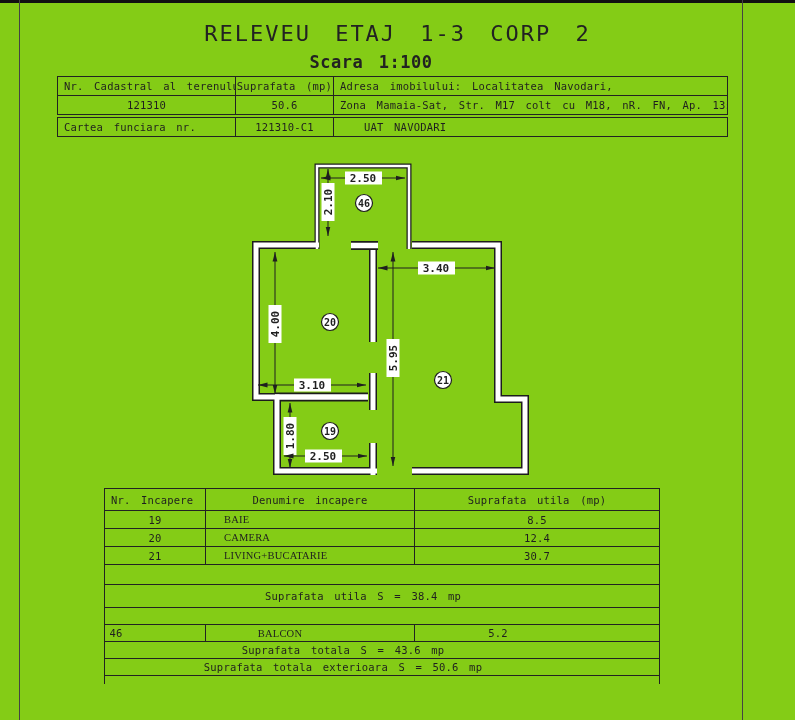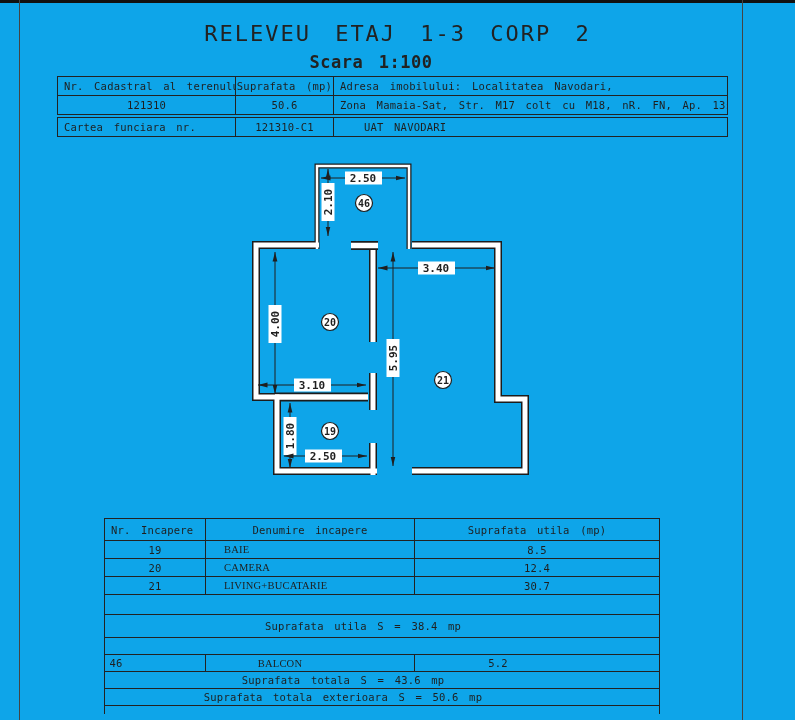--- a/index.html
+++ b/index.html
@@ -1,17 +1,17 @@
 <!DOCTYPE html>
 <html><head>
 <meta charset="utf-8">
 <style>
   html,body{margin:0;padding:0;background:#ffffff;}
   .sheet{
-    position:relative;width:795px;height:720px;background:#0ea5e9;overflow:hidden;
+    position:relative;width:795px;height:720px;background:#84cc16;overflow:hidden;
     font-family:"DejaVu Sans Mono","Liberation Mono",monospace;color:#1f1f1f;
   }
   .border-top{position:absolute;left:0;top:0;width:795px;height:3px;background:#111;}
   .border-left{position:absolute;left:19px;top:0;width:1px;height:720px;background:#444;}
   .border-right{position:absolute;left:742px;top:0;width:1px;height:720px;background:#444;}
 
   .title{
     position:absolute;left:0;top:21px;width:795px;text-align:center;
     font-size:22px;letter-spacing:2px;word-spacing:9px;white-space:nowrap;color:#222;
   }
@@ -27,21 +27,21 @@
   .info-wrap{position:absolute;left:57px;top:76px;width:671px;}
   .info-a,.info-b{width:671px;}
   .info-a td,.info-b td{border:1px solid #222;height:18px;}
   .info-a tr:first-child td{height:18px;}
   .info-b{margin-top:2px;border-radius:8px;}
   .pl6{padding-left:6px;}
   .pl30{padding-left:30px;}
   .c-center{text-align:center;}
 
   
-  .room-wrap{position:absolute;left:104px;top:518px;width:556px;}
+  .room-wrap{position:absolute;left:104px;top:488px;width:556px;}
   .room-table{width:556px;}
   .room-table td{border:1px solid #222;}
   .room-table tr.hdr td{height:21px;}
   .room-table tr.data td{height:17px;}
   .room-table tr.empty td{height:19px;}
   .room-table tr.mergeA td{height:22px;text-align:center;padding-right:38px;}
   .room-table tr.empty2 td{height:16px;}
   .room-table tr.mergeB td{height:16px;text-align:center;padding-right:78px;}
   .room-table tr.tail td{height:8px;border-bottom:none;}
   .c-name{padding-left:18px;font-family:Liberation Serif, serif;}

